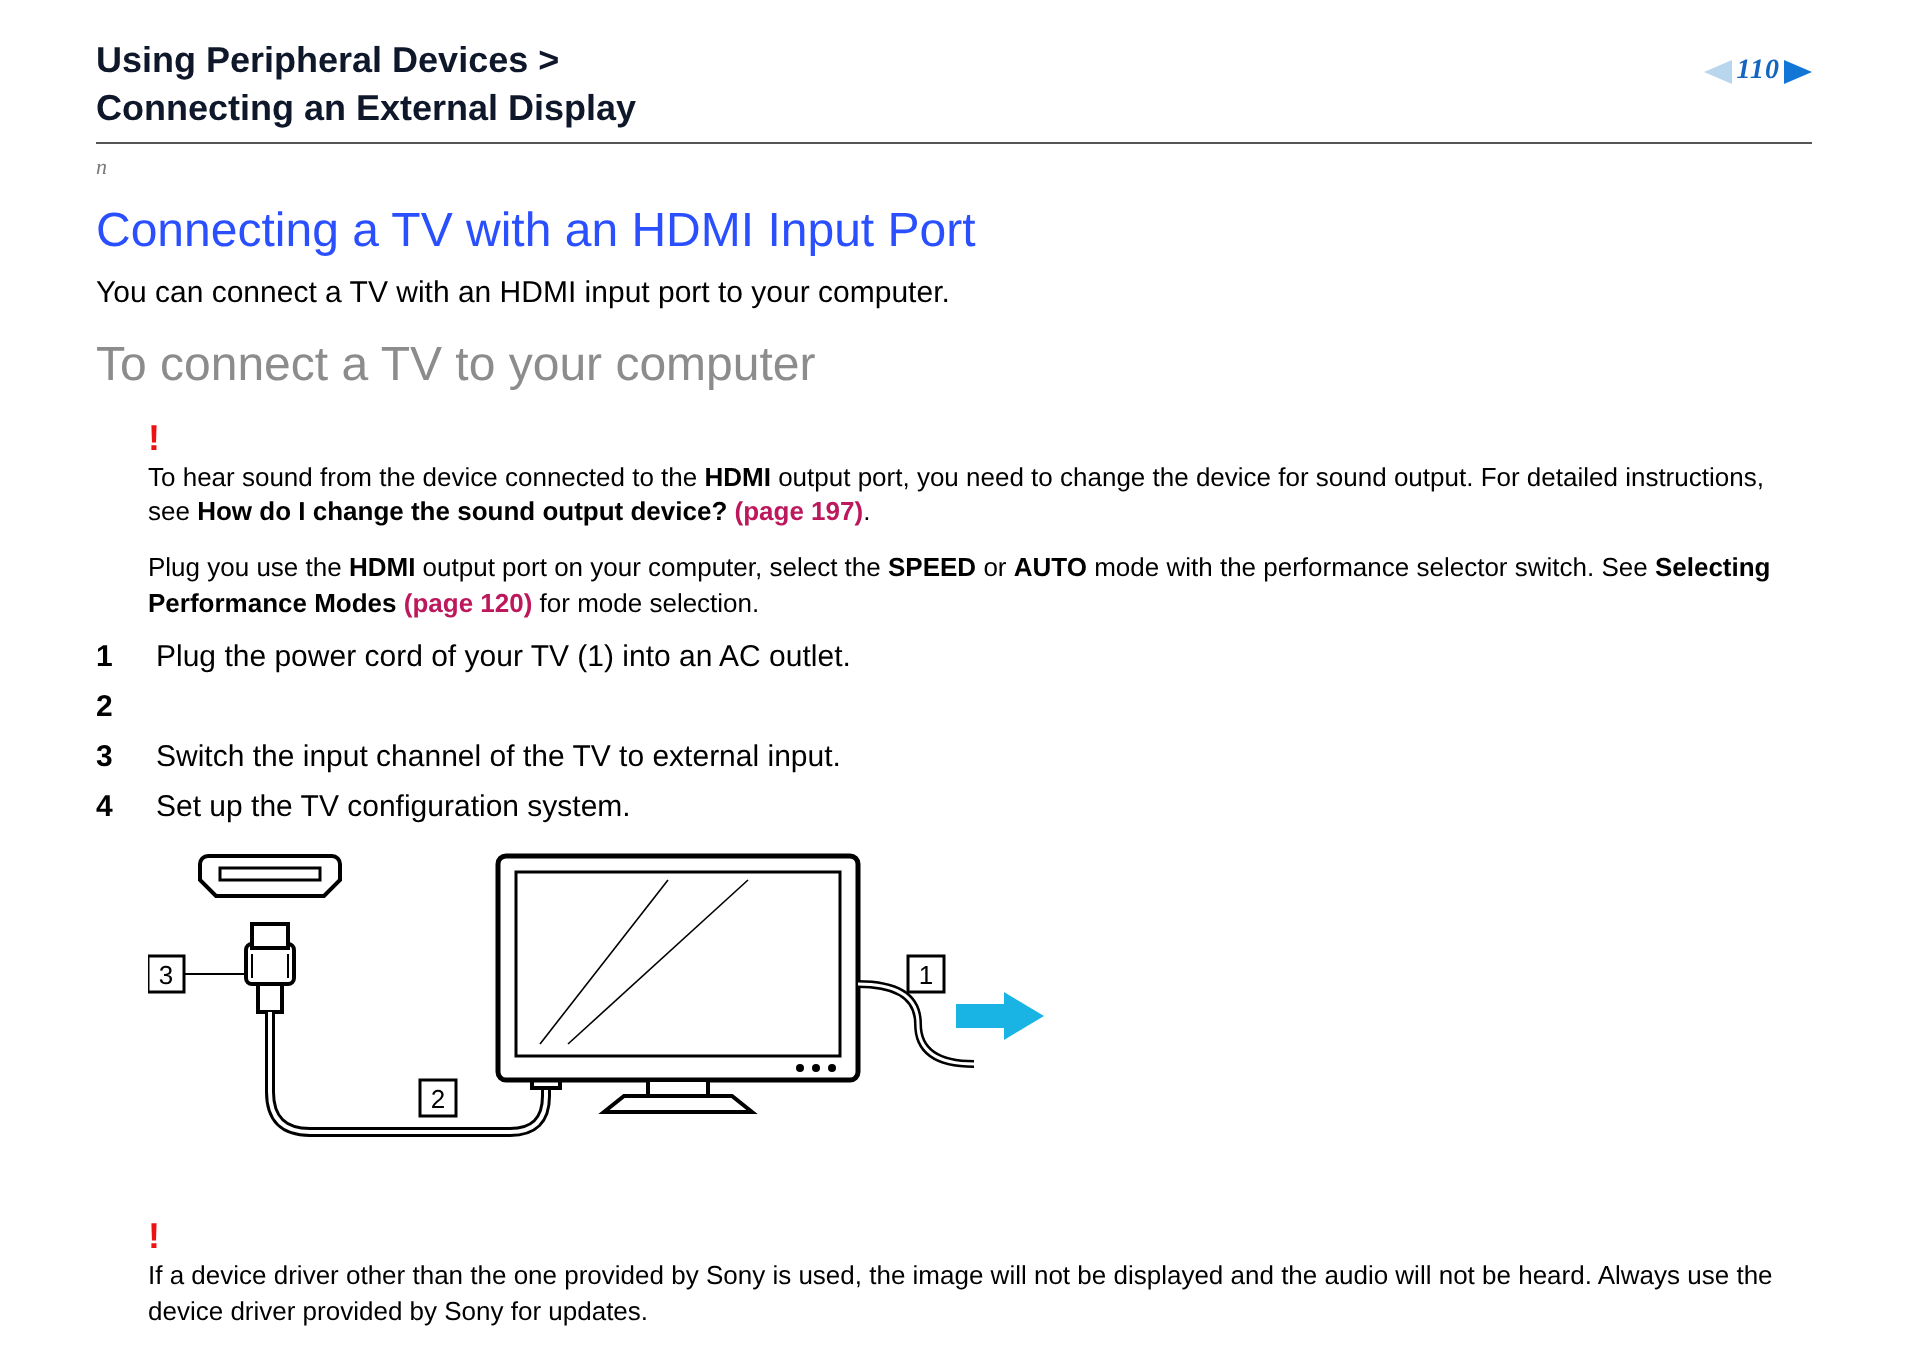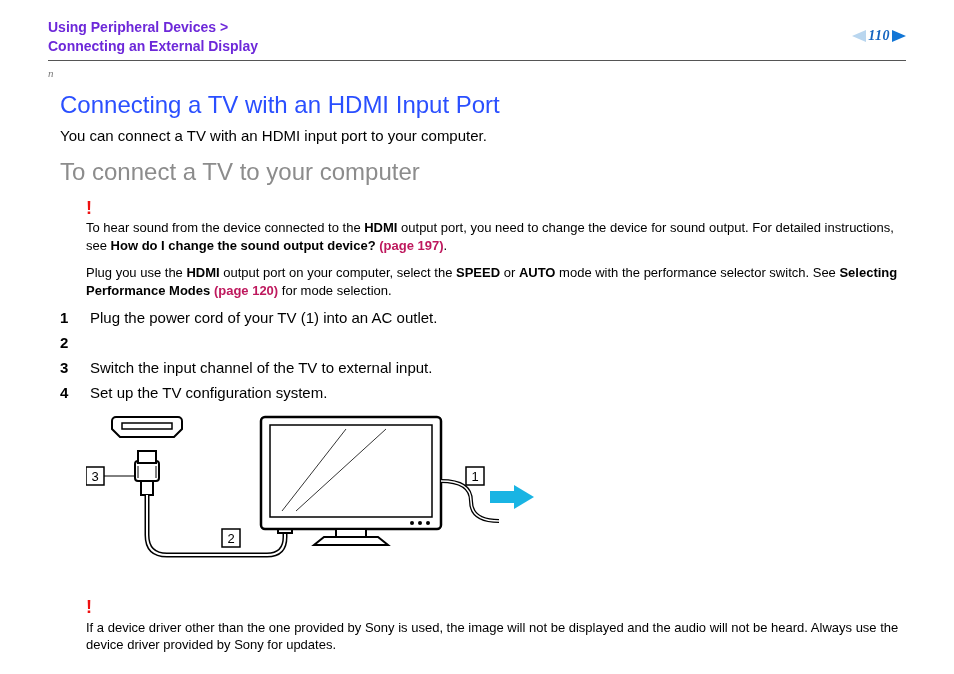--- a/index.html
+++ b/index.html
@@ -8,40 +8,40 @@
     font-family:Arial,Helvetica,sans-serif;
     color:#000;
     position:relative;
     box-sizing:border-box;
   }
   .header{
     padding:18px 48px 4px 48px;
     display:flex;justify-content:space-between;align-items:flex-start;
   }
   .breadcrumb{
-    font-size:14px;font-weight:bold;color:#6d28d9;line-height:1.35;
+    font-size:18px;font-weight:bold;color:#0f172a;line-height:1.35;
   }
   .pagenav{
     display:flex;align-items:center;gap:2px;
     font-size:14px;font-weight:bold;font-style:italic;color:#1565c0;
     padding-top:10px;
     font-family:Liberation Serif, serif;
   }
   .page-number{letter-spacing:0.5px}
   .arrow-left,.arrow-right{display:inline-block}
   .arrow-left svg,.arrow-right svg{display:block}
   .hr{
     height:1px;background:#555;margin:0 48px 6px 48px;
   }
   .n-marker{
     font-family:Georgia,serif;font-style:italic;font-size:11px;color:#7a7a7a;
     margin:0 48px 2px 48px;letter-spacing:2px;
   }
   .content{
-    padding:0 48px 0 60px;
+    padding:0 48px 0 48px;
   }
   h1{
     font-size:24px;font-weight:normal;color:#2a4fff;
     margin:12px 0 8px 0;
   }
   .intro{font-size:15px;margin:0 0 14px 0}
   h2{
     font-size:24px;font-weight:normal;color:#8c8c8c;
     margin:0 0 10px 0;
   }

